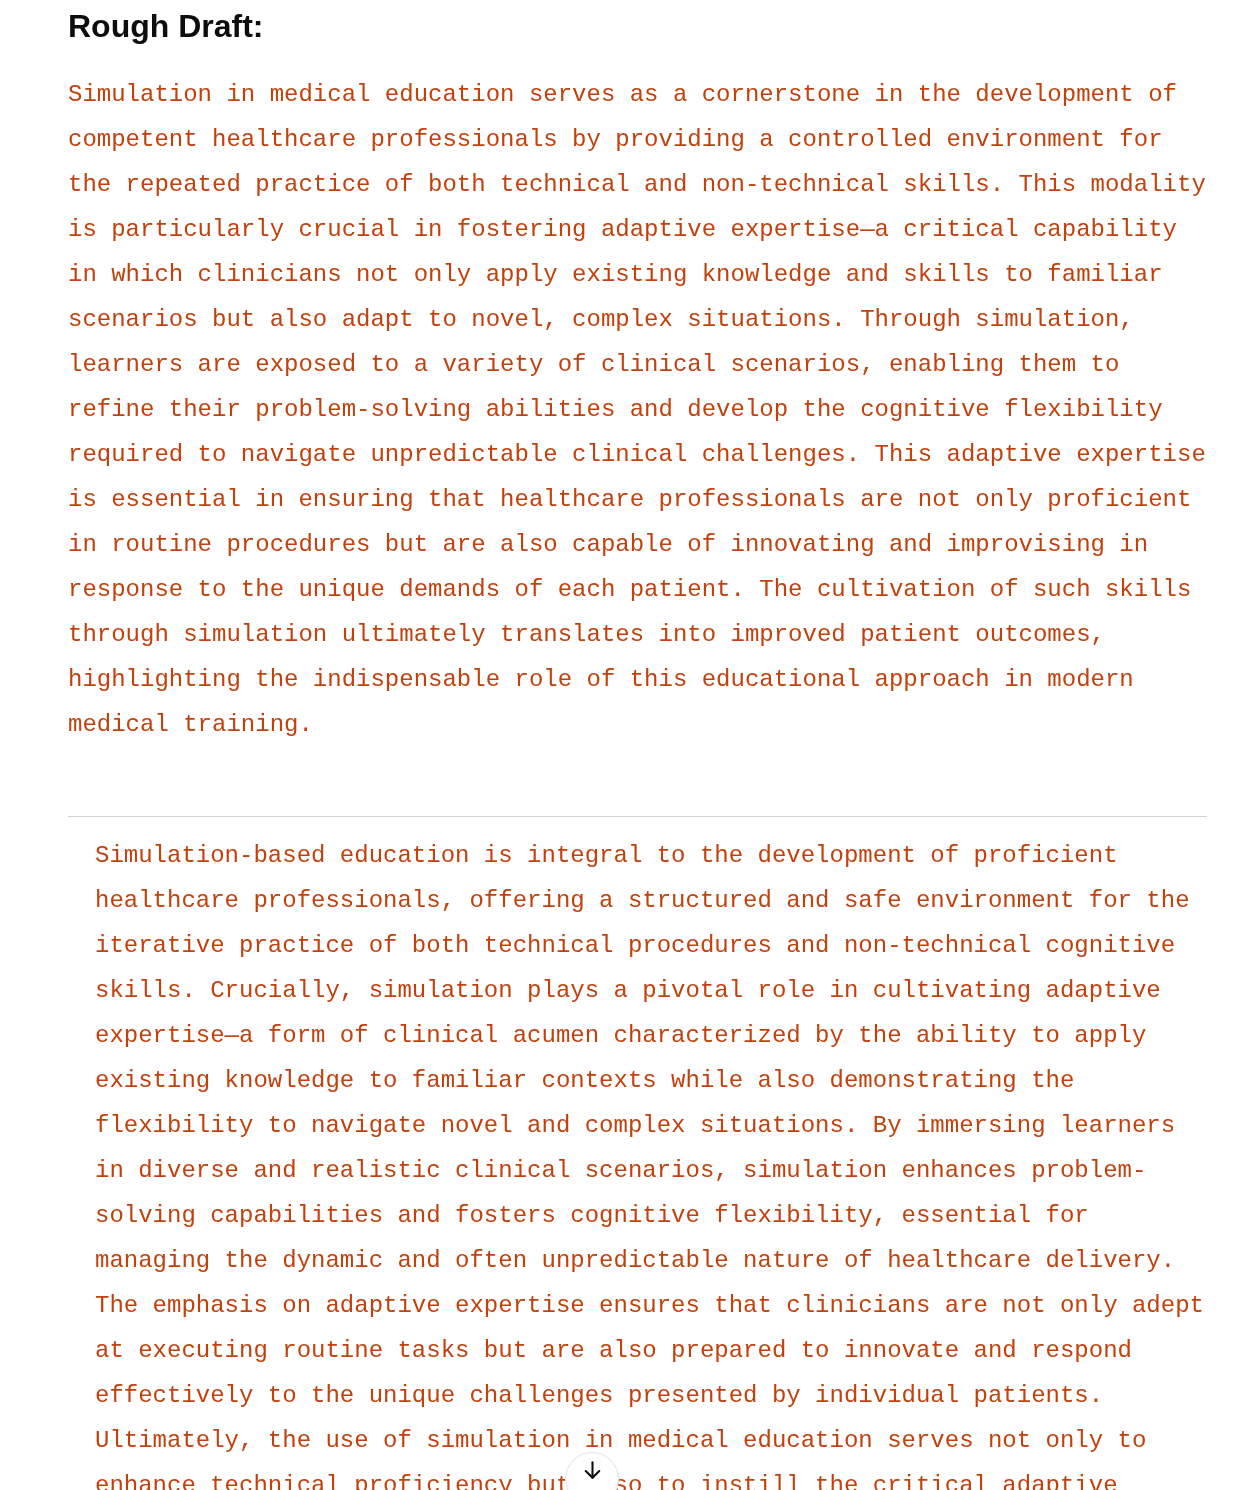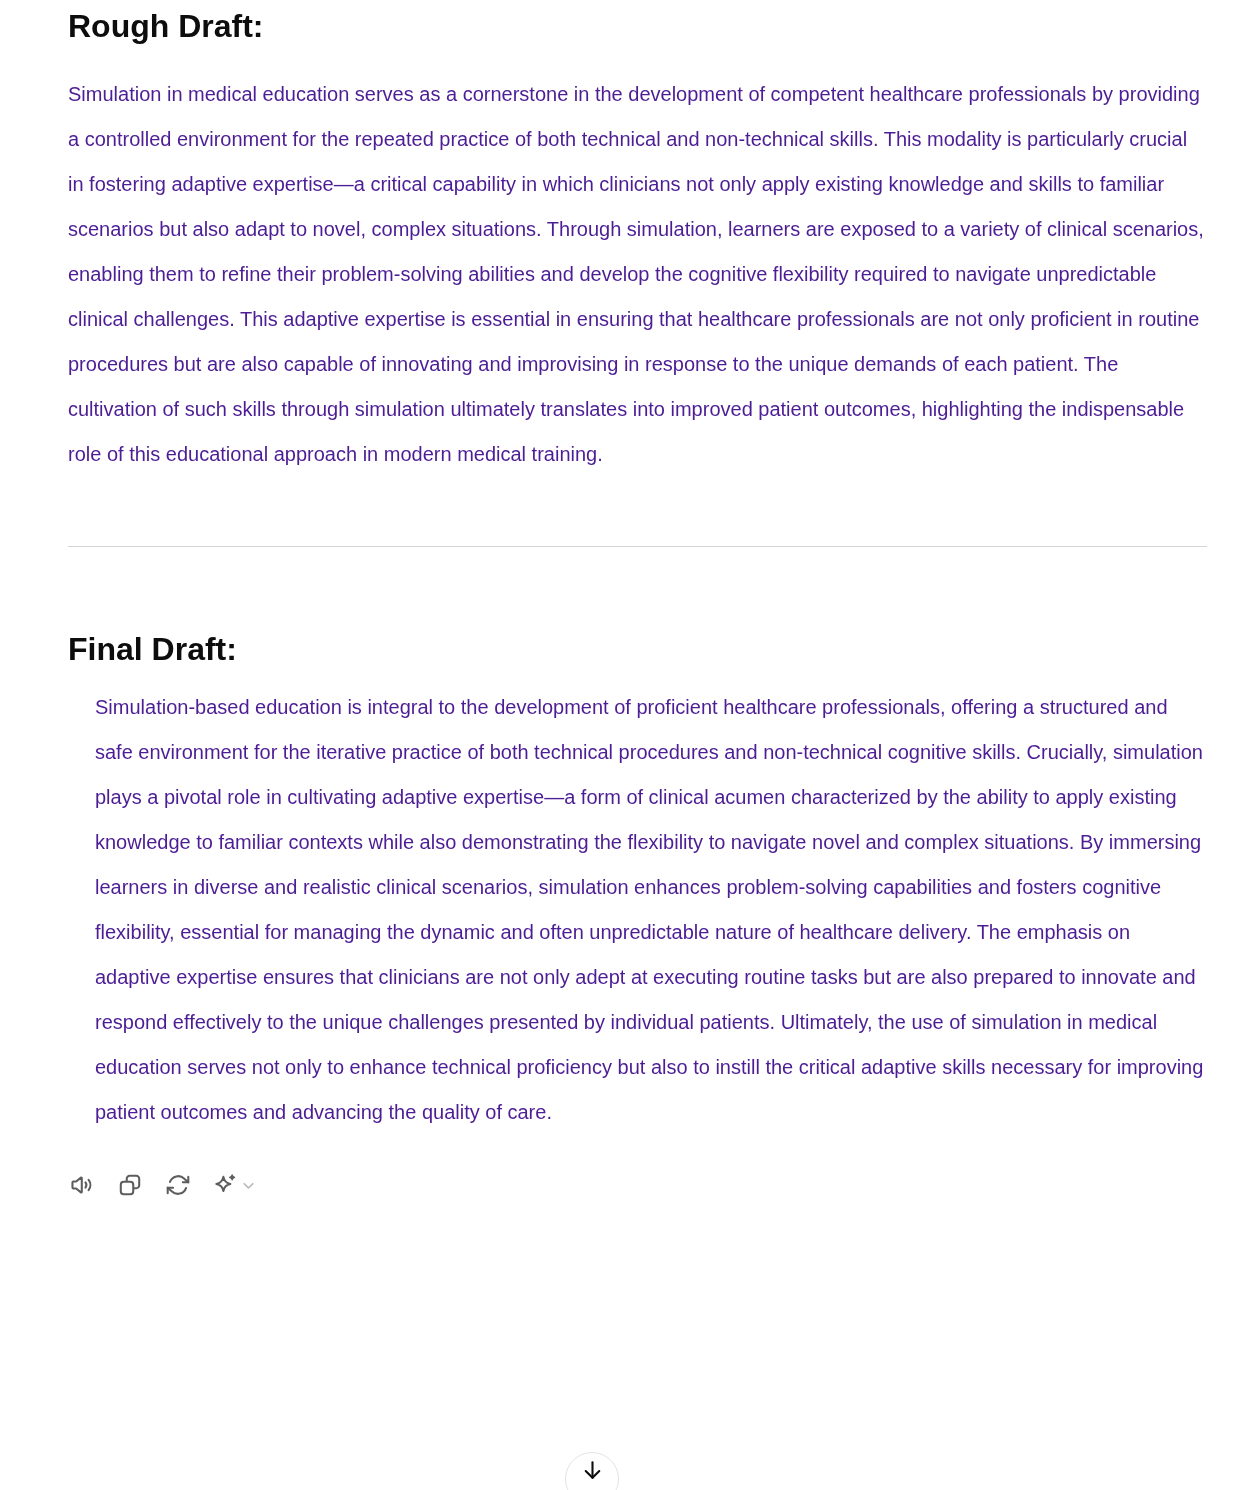--- a/index.html
+++ b/index.html
@@ -16,25 +16,26 @@
     color: #0d0d0d;
   }
   .section-heading {
     font-size: 32px;
     line-height: 40px;
     font-weight: 700;
     color: #0d0d0d;
   }
   .heading-final { margin-top: 82px; }
   .para {
-    font-size: 20px;
+    font-size: 24px;
     line-height: 45px;
     font-weight: 400;
-    color: #4c1d95;
+    color: #c2410c;
     letter-spacing: 0px;
+    font-family: Liberation Mono, monospace;
   }
   .para-rough { margin-top: 26px; }
   .para-final { margin-top: 16px; margin-left: 27px; }
   .divider {
     border: none;
     border-top: 1.5px solid #d4d4d4;
     margin: 69px 0 0 0;
     width: 100%;
   }
   .toolbar {
@@ -80,21 +81,20 @@
 <body>
 
 <div class="content">
 
   <div class="section-heading">Rough Draft:</div>
 
   <p class="para para-rough">Simulation in medical education serves as a cornerstone in the development of competent healthcare professionals by providing a controlled environment for the repeated practice of both technical and non-technical skills. This modality is particularly crucial in fostering adaptive expertise—a critical capability in which clinicians not only apply existing knowledge and skills to familiar scenarios but also adapt to novel, complex situations. Through simulation, learners are exposed to a variety of clinical scenarios, enabling them to refine their problem-solving abilities and develop the cognitive flexibility required to navigate unpredictable clinical challenges. This adaptive expertise is essential in ensuring that healthcare professionals are not only proficient in routine procedures but are also capable of innovating and improvising in response to the unique demands of each patient. The cultivation of such skills through simulation ultimately translates into improved patient outcomes, highlighting the indispensable role of this educational approach in modern medical training.</p>
 
   <hr class="divider">
 
-  <div class="section-heading heading-final">Final Draft:</div>
 
   <p class="para para-final">Simulation-based education is integral to the development of proficient healthcare professionals, offering a structured and safe environment for the iterative practice of both technical procedures and non-technical cognitive skills. Crucially, simulation plays a pivotal role in cultivating adaptive expertise—a form of clinical acumen characterized by the ability to apply existing knowledge to familiar contexts while also demonstrating the flexibility to navigate novel and complex situations. By immersing learners in diverse and realistic clinical scenarios, simulation enhances problem-solving capabilities and fosters cognitive flexibility, essential for managing the dynamic and often unpredictable nature of healthcare delivery. The emphasis on adaptive expertise ensures that clinicians are not only adept at executing routine tasks but are also prepared to innovate and respond effectively to the unique challenges presented by individual patients. Ultimately, the use of simulation in medical education serves not only to enhance technical proficiency but also to instill the critical adaptive skills necessary for improving patient outcomes and advancing the quality of care.</p>
 
   <div class="toolbar">
 
     <button class="icon-btn">
       <span>
         <svg width="26" height="26" viewBox="0 0 24 24" fill="none" stroke="#5d5d5d" stroke-width="1.9" stroke-linecap="round" stroke-linejoin="round">
           <path d="M11 5.2 L6.6 8.8 H4.1 a0.9 0.9 0 0 0 -0.9 0.9 v4.6 a0.9 0.9 0 0 0 0.9 0.9 h2.5 L11 18.8 a0.5 0.5 0 0 0 0.8 -0.4 V5.6 a0.5 0.5 0 0 0 -0.8 -0.4 Z"></path>
           <path d="M15.2 9.6 a4.1 4.1 0 0 1 0 4.8"></path>

